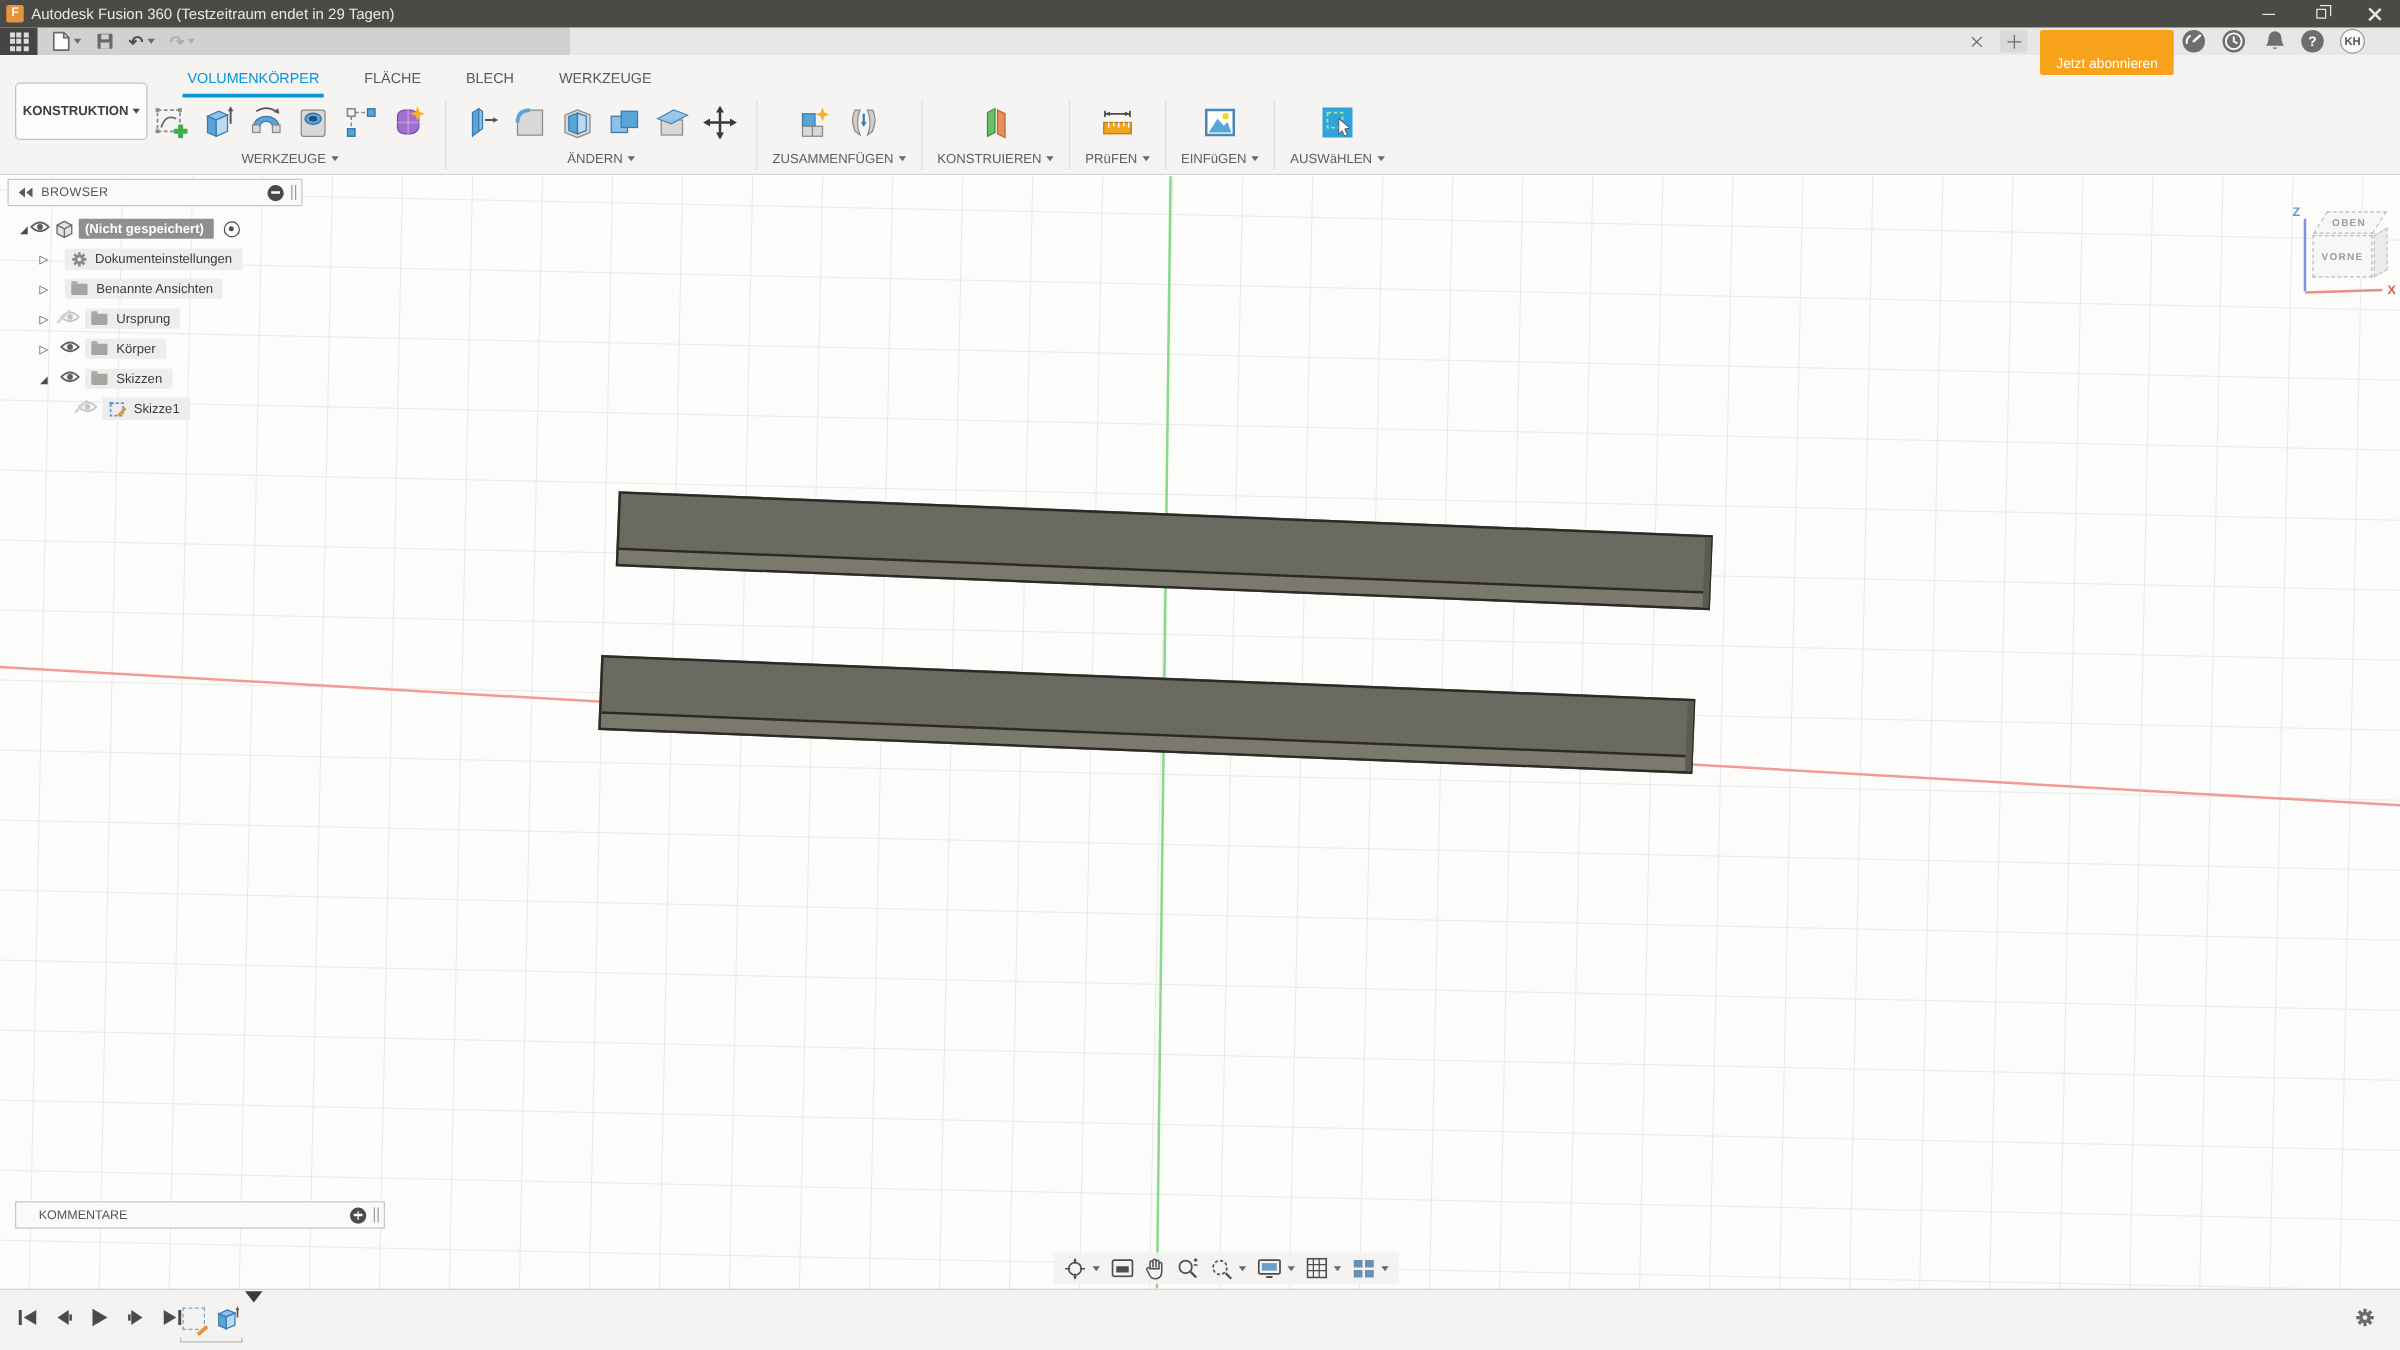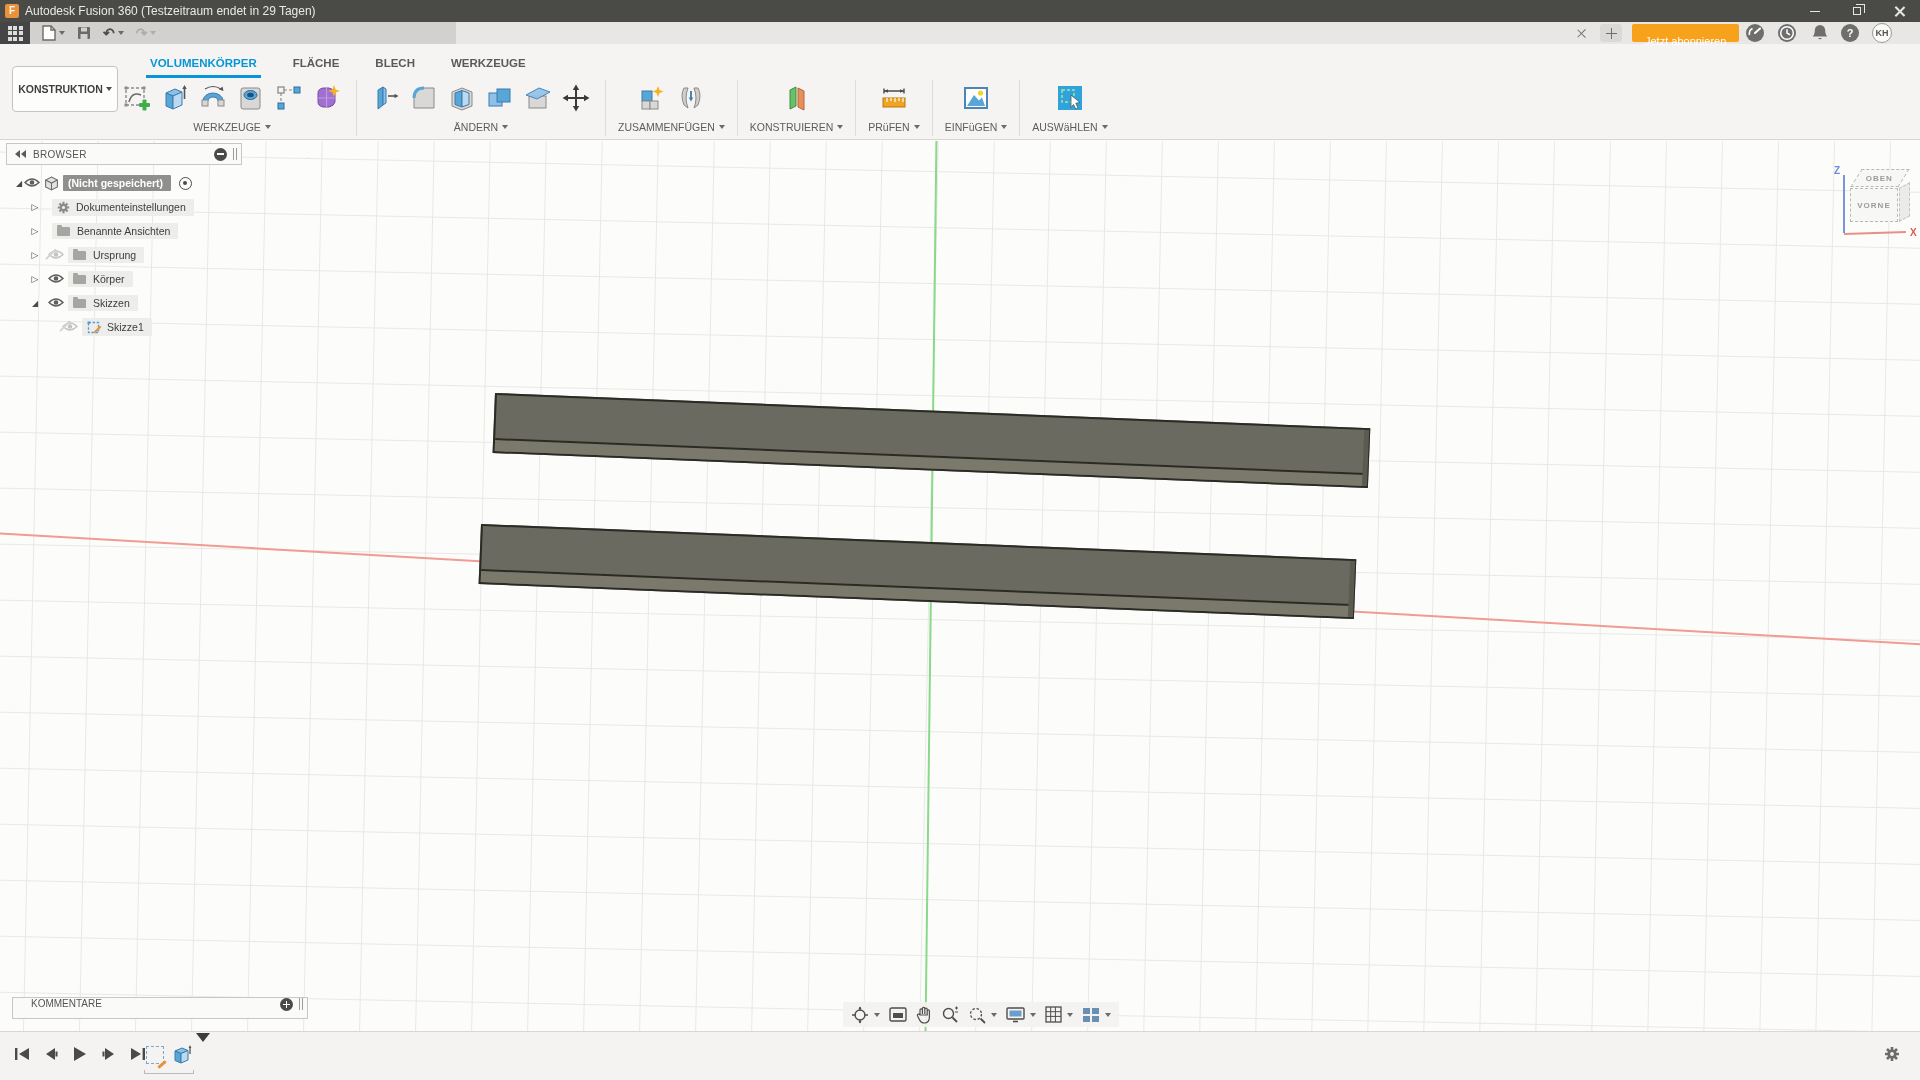--- a/index.html
+++ b/index.html
@@ -31,30 +31,30 @@
   .doctab { position:absolute; left:684px; top:0; width:410px; height:22px; background:#f1efee; border-left:1px solid #dcdad8; border-right:1px solid #dcdad8; display:flex; align-items:center; justify-content:center; }
   .doctab-label { font-size:12px; color:#3f3f3f; margin-left:5px; }
   .strip-close { position:absolute; left:1572px; top:2px; width:18px; height:18px; display:flex; align-items:center; justify-content:center; }
   .sx { width:9px; height:9px; position:relative; }
   .sx:before,.sx:after { content:""; position:absolute; left:4px; top:-1px; width:1.4px; height:11px; background:#6e6e6c; }
   .sx:before{transform:rotate(45deg);} .sx:after{transform:rotate(-45deg);}
   .strip-plus { position:absolute; left:1600px; top:2px; width:22px; height:18px; background:#dbd9d7; border-radius:3px; display:flex; align-items:center; justify-content:center; }
   .plus-g { position:relative; width:11px; height:11px; }
   .plus-g:before { content:""; position:absolute; top:5px; left:0; width:11px; height:1.8px; background:#6e6e6c; }
   .plus-g:after { content:""; position:absolute; left:5px; top:0; width:1.8px; height:11px; background:#6e6e6c; }
-  .subscribe { position:absolute; left:1632px; top:2px; height:18px; padding:8px 13px; background:#f7a21a; border:none; border-radius:2px; color:#fff; font-size:11px; font-family:inherit; line-height:18px; }
+  .subscribe { position:absolute; left:1632px; top:2px; height:18px; padding:18px 13px; background:#f7a21a; border:none; border-radius:2px; color:#fff; font-size:11px; font-family:inherit; line-height:18px; }
   .circ-ico { position:absolute; top:1px; width:20px; height:20px; }
   .avatar { position:absolute; left:1872px; top:1px; width:20px; height:20px; background:#fafaf9; border:1px solid #9a9a98; border-radius:50%; font-size:9px; font-weight:bold; color:#555; text-align:center; line-height:18px; }
 
   
   .ribbon { position:absolute; top:44px; left:0; width:1920px; height:96px; background:#f5f4f2; border-bottom:1px solid #d8d6d4; z-index:58; }
   .konstruktion { position:absolute; left:12px; top:22px; width:106px; height:46px; background:#fdfdfc; border:1px solid #c6c4c2; border-radius:4px; display:flex; align-items:center; justify-content:center; font-size:10.5px; font-weight:bold; color:#3e3e3e; }
   .konstruktion .dd-s { border-top-color:#4c4c4a; }
   .rtabs { position:absolute; left:150px; top:13px; display:flex; gap:36px; }
-  .rtab { font-size:11.5px; font-weight:bold; color:#5a5a5a; position:relative; padding-bottom:6px; }
+  .rtab { font-size:11.5px; font-weight:normal; color:#5a5a5a; position:relative; padding-bottom:6px; }
   .rtab.active { color:#0696d7; }
   .rtab.active:after { content:""; position:absolute; left:-4px; right:-4px; bottom:-3px; height:3px; background:#0696d7; }
   .groups { position:absolute; left:108px; top:34px; height:60px; display:flex; }
   .rgroup { display:flex; flex-direction:column; align-items:center; padding:0 12px; }
   .gicons { height:40px; display:flex; align-items:center; gap:4px; }
   .gcell { width:34px; height:36px; display:flex; align-items:center; justify-content:center; }
   .glabel { margin-top:3px; font-size:10.5px; color:#5c5c5c; display:flex; align-items:center; }
   .glabel .dd-s { border-top-color:#6a6a68; margin-left:4px; }
   .vsep { width:1px; background:#ddddda; margin:2px 0; }
 
@@ -99,21 +99,21 @@
   .chip.dark { background:#8f8f8d; color:#fff; font-weight:bold; }
   .folder { width:13px; height:9px; background:#a7a5a2; border-radius:1px; position:relative; margin-right:7px; }
   .folder:before { content:""; position:absolute; left:0; top:-2px; width:5px; height:2px; background:#a7a5a2; border-radius:1px 1px 0 0; }
   .eye-w { width:16px; margin-right:4px; position:relative; }
   .eye-off { opacity:.35; }
   .slash { position:absolute; left:2px; top:-2px; width:1.5px; height:14px; background:#8a8a88; transform:rotate(45deg); }
   .radio-t { width:13px; height:13px; border:1.5px solid #4c4c4a; border-radius:50%; margin-left:8px; position:relative; }
   .radio-t:before { content:""; position:absolute; left:3px; top:3px; width:4px; height:4px; background:#4c4c4a; border-radius:50%; }
 
   
-  .comments { position:absolute; left:12px; top:856px; width:296px; height:22px; background:rgba(250,250,249,.95); border:1px solid #c9c7c5; display:flex; }
+  .comments { position:absolute; left:12px; top:820px; width:296px; height:22px; background:rgba(250,250,249,.95); border:1px solid #c9c7c5; display:flex; align-items:center; }
   .comments .ttl { font-size:10px; color:#555; margin-left:18px; }
   .navbar { position:absolute; left:843px; top:861px; height:25px; background:rgba(243,242,240,.92); border-radius:2px; display:flex; align-items:center; padding:0 8px; gap:9px; }
   .nv { display:flex; align-items:center; gap:2px; }
 
   
   .footer { position:absolute; top:1031px; left:0; width:1920px; height:49px; background:#f4f3f1; border-top:1px solid #d9d7d5; z-index:57; }
   .transport { position:absolute; left:12px; top:12px; display:flex; gap:9px; align-items:center; }
   .tbtn { width:20px; height:20px; display:flex; align-items:center; justify-content:center; }
   .mini-sketch { position:absolute; left:146px; top:14px; width:18px; height:18px; border:1.5px dashed #7aa7cc; position:absolute; }
   .pencil { position:absolute; right:-4px; bottom:-3px; width:10px; height:3px; background:#e8923d; transform:rotate(-40deg); border-radius:1px; }

